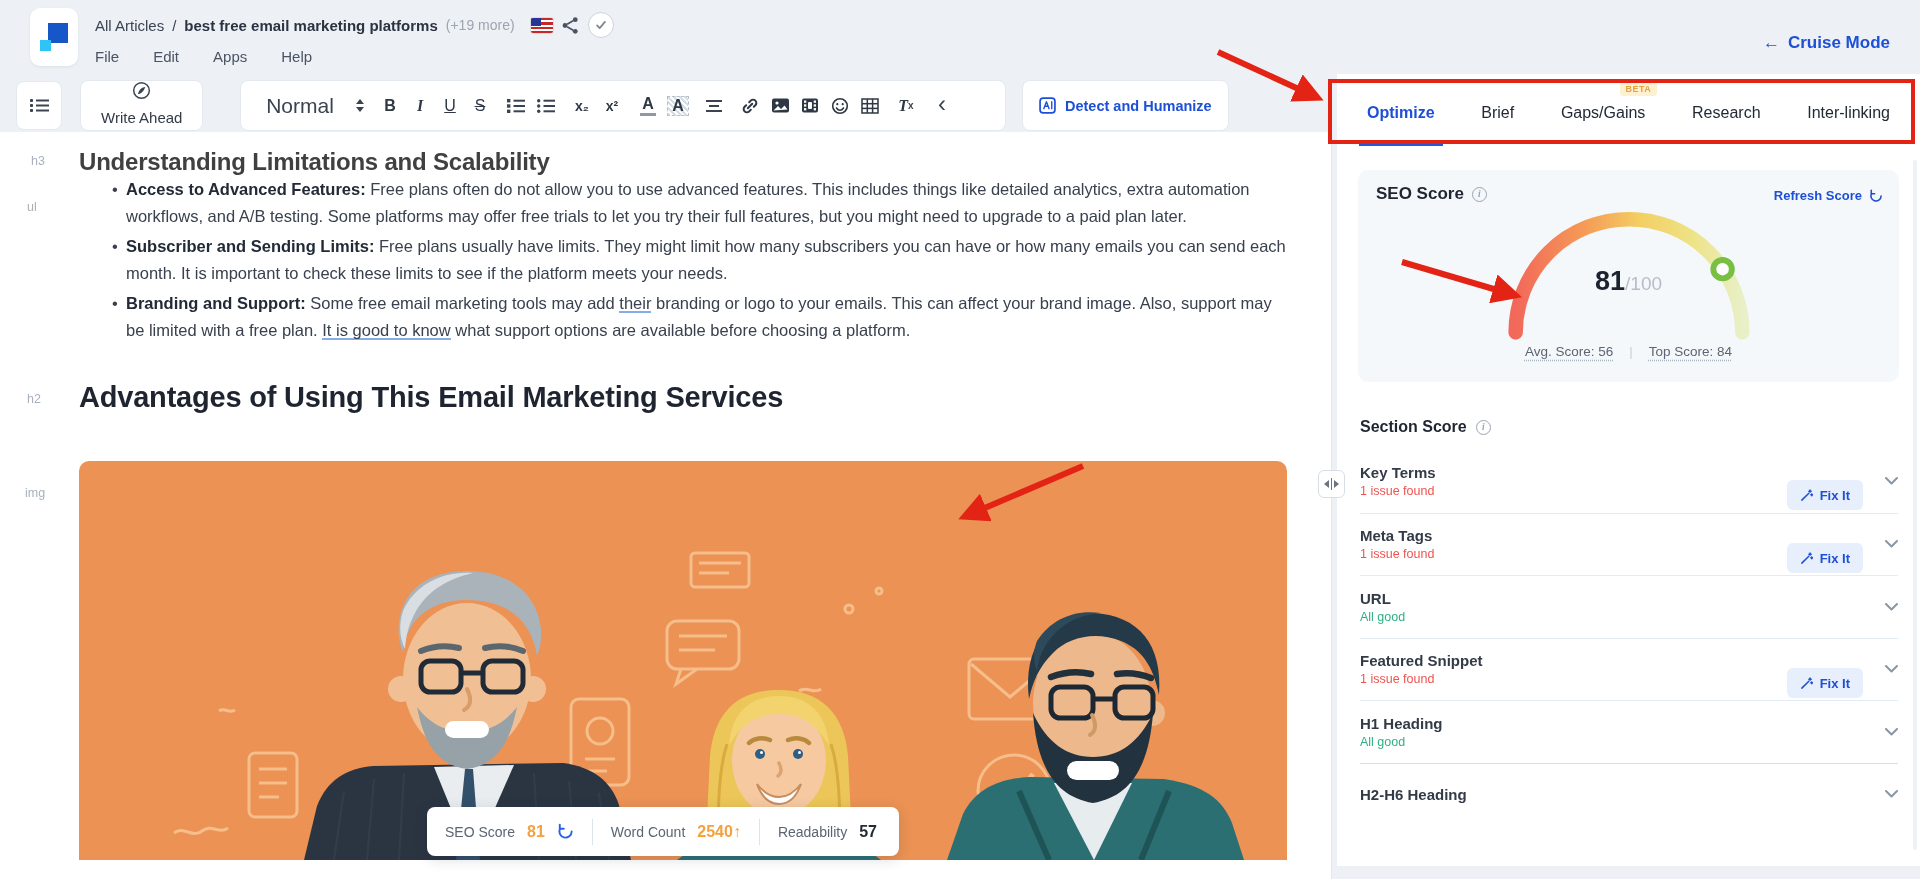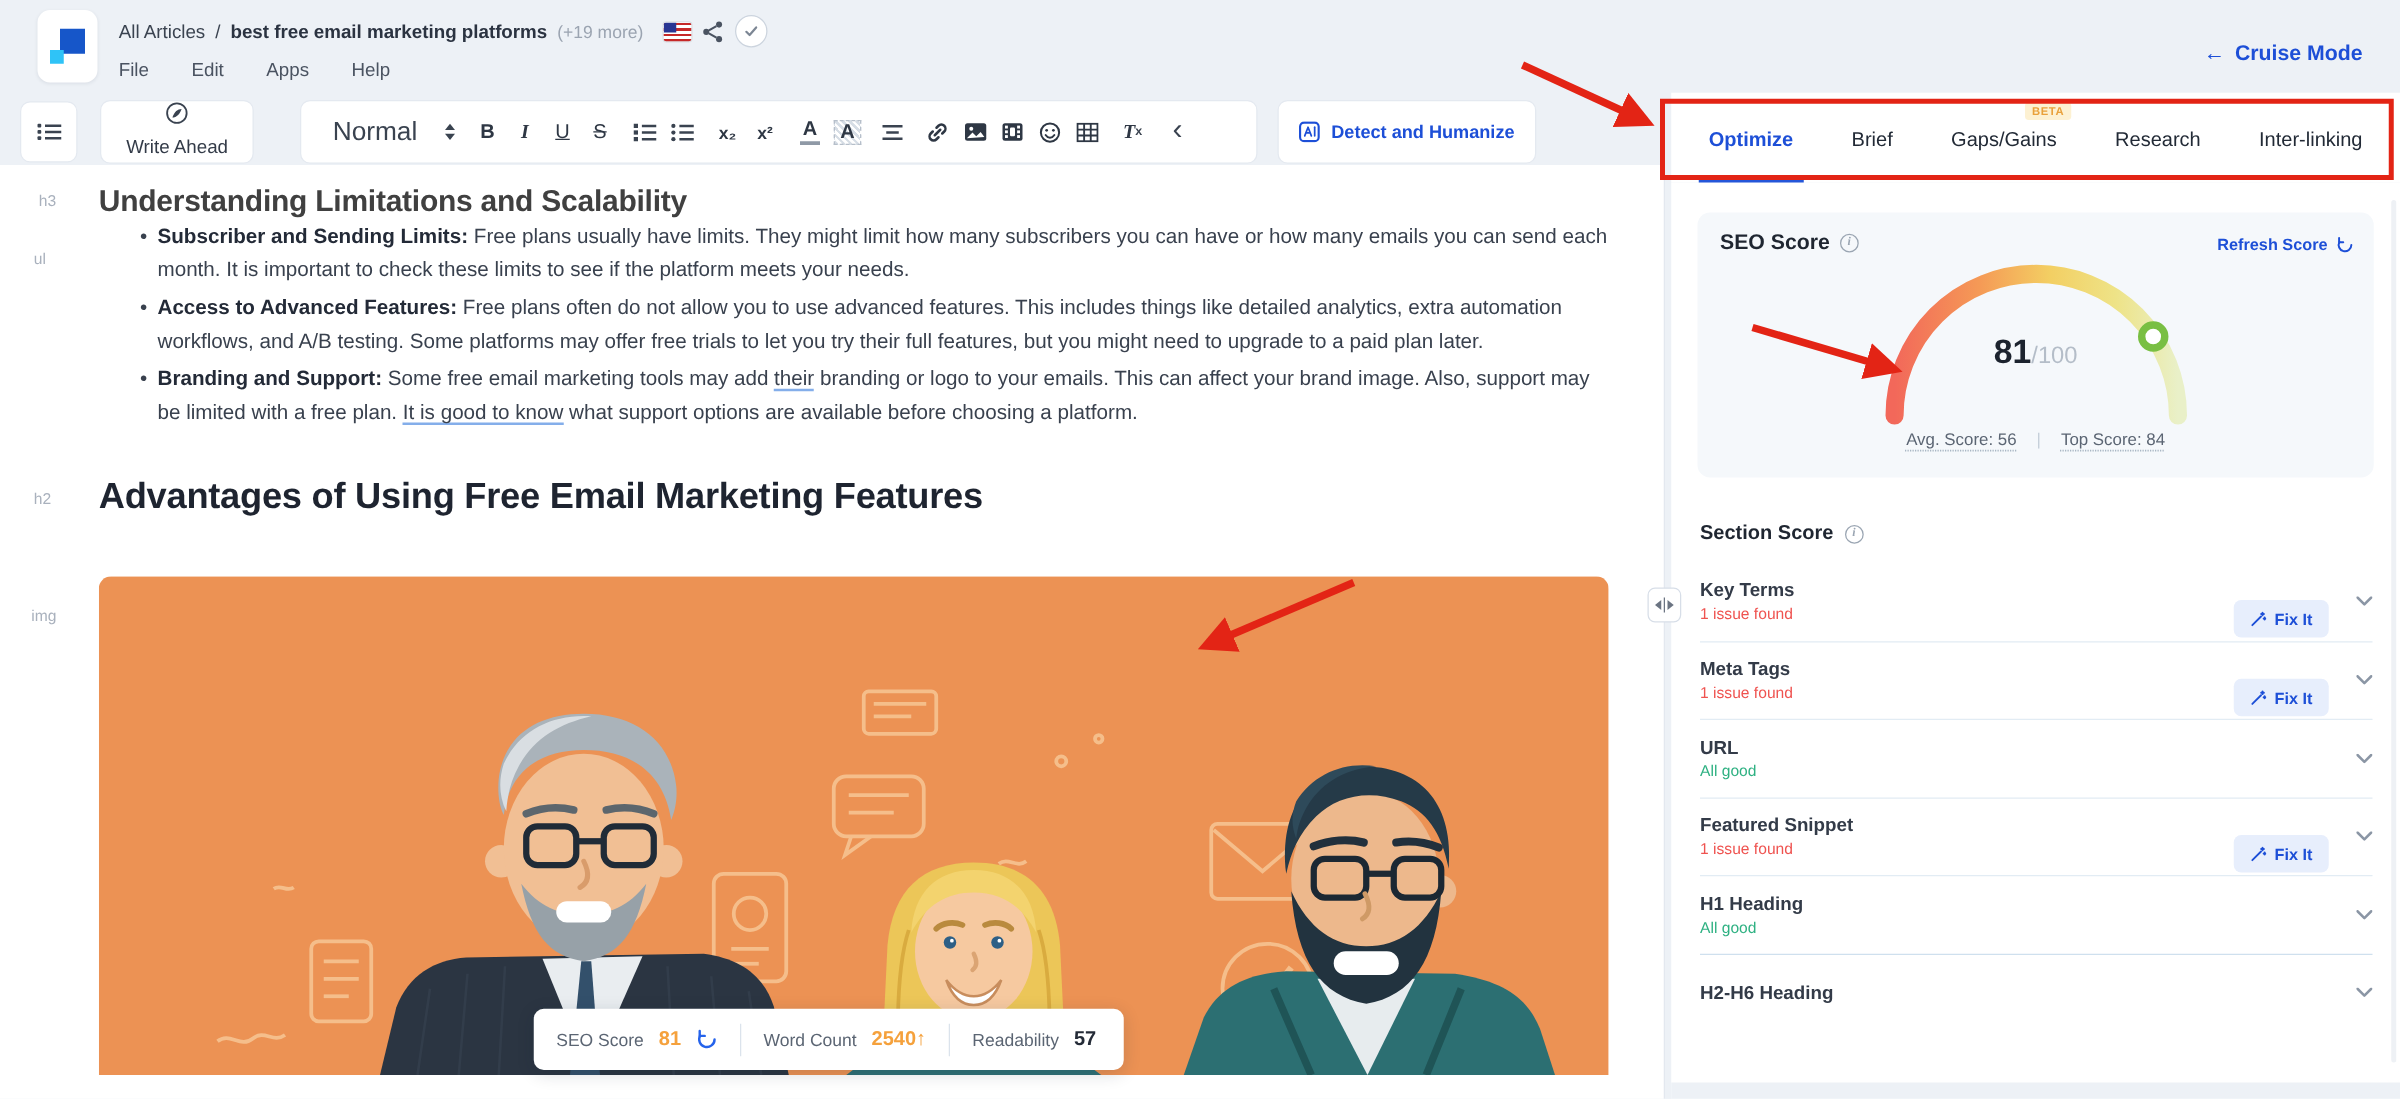--- a/index.html
+++ b/index.html
@@ -343,25 +343,25 @@
 
 <div class="editor">
   <span class="gutter-label" style="left:31px; top:22px;">h3</span>
   <span class="gutter-label" style="left:27px; top:68px;">ul</span>
   <span class="gutter-label" style="left:27px; top:260px;">h2</span>
   <span class="gutter-label" style="left:25px; top:354px;">img</span>
 
   <div class="doc">
     <h3>Understanding Limitations and Scalability</h3>
     <ul id="bullets">
+        <li class="bullet"><span class="b">Access to Advanced Features:</span><span> Free plans often do not allow you to use advanced features. This includes things like detailed analytics, extra automation workflows, and A/B testing. Some platforms may offer free trials to let you try their full features, but you might need to upgrade to a paid plan later.</span></li>
         <li class="bullet"><span class="b">Subscriber and Sending Limits:</span><span> Free plans usually have limits. They might limit how many subscribers you can have or how many emails you can send each month. It is important to check these limits to see if the platform meets your needs.</span></li>
-        <li class="bullet"><span class="b">Access to Advanced Features:</span><span> Free plans often do not allow you to use advanced features. This includes things like detailed analytics, extra automation workflows, and A/B testing. Some platforms may offer free trials to let you try their full features, but you might need to upgrade to a paid plan later.</span></li>
         <li class="bullet"><span class="b">Branding and Support:</span><span> Some free email marketing tools may add </span><span class="sug">their</span><span> branding or logo to your emails. This can affect your brand image. Also, support may be limited with a free plan. </span><span class="sug">It is good to know</span><span> what support options are available before choosing a platform.</span></li>
       </ul>
-    <h2>Advantages of Using Free Email Marketing Features</h2>
+    <h2>Advantages of Using This Email Marketing Services</h2>
 
     <div class="hero">
       <svg width="1208" height="399" viewBox="0 0 1208 399">
         <rect width="1208" height="399" fill="#ec9254"></rect>
 
         <g stroke="#f7c695" stroke-width="3" fill="none" opacity="0.85">
           <rect x="890" y="198" width="82" height="60" rx="5"></rect>
           <path d="M892 203l39 33 39-33"></path>
           <circle cx="935" cy="330" r="36"></circle>
           <path d="M918 330l12 14 24-31" stroke-width="5"></path>

